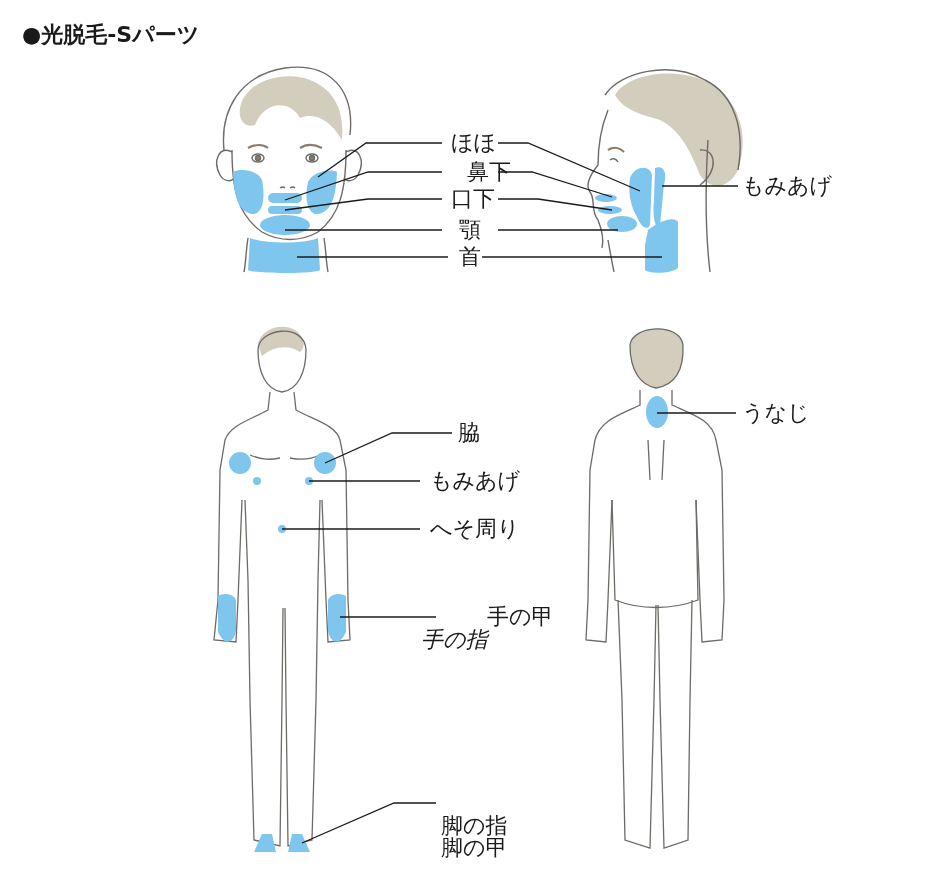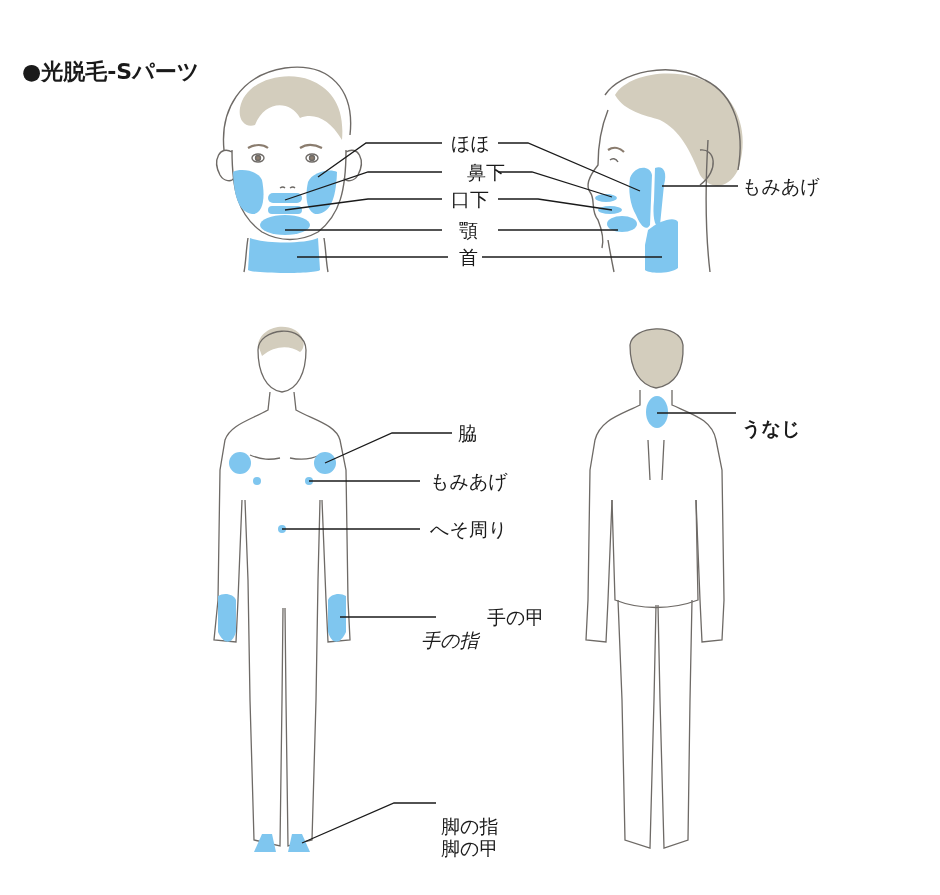--- a/index.html
+++ b/index.html
@@ -1,18 +1,18 @@
 <!DOCTYPE html>
 <html><head>
 <meta charset="utf-8">
 <style>
   html,body{margin:0;padding:0;background:#ffffff;}
   body{width:940px;height:895px;position:relative;overflow:hidden;font-family:"DejaVu Sans","Liberation Sans",sans-serif;color:#1a1a1a;}
-  .title{position:absolute;left:22px;top:20px;font-size:22px;font-weight:bold;letter-spacing:0px;margin-top:37px;}
-  .lbl{position:absolute;font-size:19px;white-space:nowrap;line-height:22px;}
+  .title{position:absolute;left:22px;top:20px;font-size:22px;font-weight:bold;letter-spacing:0px;}
+  .lbl{position:absolute;font-size:22px;white-space:nowrap;line-height:22px;}
   svg.art{position:absolute;left:0;top:0;}
 </style>
 </head>
 <body>
 
 <div class="title">●光脱毛-Sパーツ</div>
 
 <svg class="art" width="940" height="895" viewBox="0 0 940 895">
 
   <g fill="none" stroke="#6e6a66" stroke-width="1.4">
@@ -121,13 +121,13 @@
 <div class="lbl" style="left:459px;top:246px;">首</div>
 <div class="lbl" style="left:742px;top:175px;">もみあげ</div>
 
 <div class="lbl" style="left:458px;top:422px;">脇</div>
 <div class="lbl" style="left:430px;top:470px;">もみあげ</div>
 <div class="lbl" style="left:430px;top:518px;text-align:right;">へそ周り</div>
 <div class="lbl" style="left:441px;top:606px;margin-left:46px;">手の甲</div>
 <div class="lbl" style="left:421px;top:629px;font-style:italic;">手の指</div>
 <div class="lbl" style="left:441px;top:792px;margin-top:45px;">脚の甲</div>
 <div class="lbl" style="left:441px;top:815px;">脚の指</div>
-<div class="lbl" style="left:742px;top:417px;font-weight:bold;">うなじ</div>
+<div class="lbl" style="left:742px;top:402px;">うなじ</div>
 
 </body></html>

